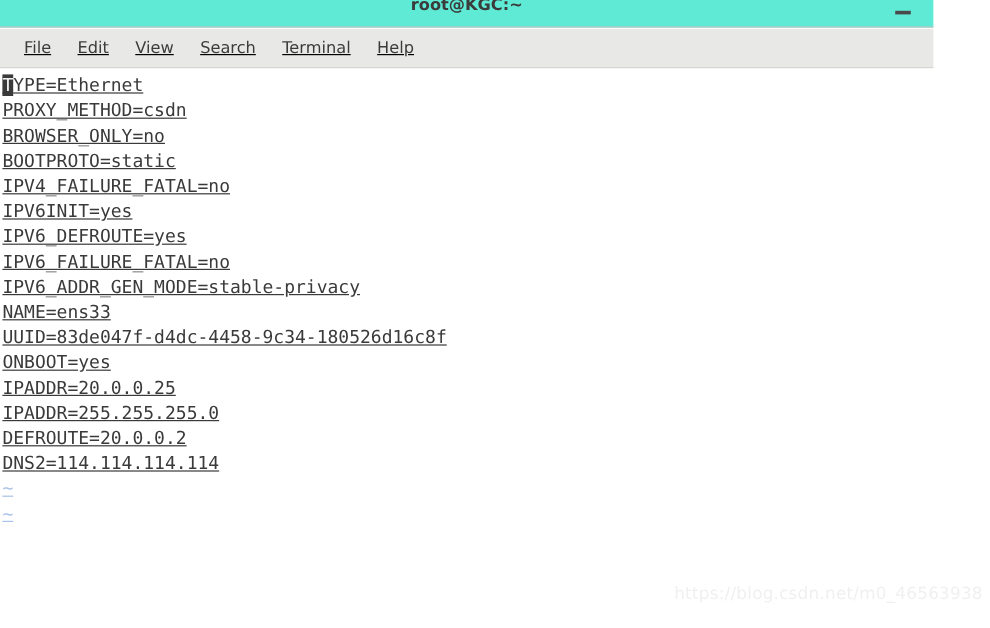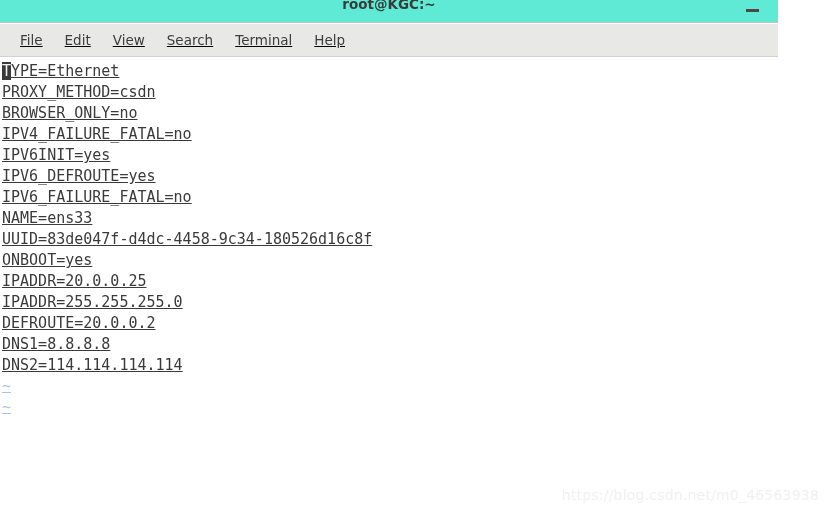--- a/index.html
+++ b/index.html
@@ -152,31 +152,32 @@
     <div class="menu-item">View</div>
     <div class="menu-item">Search</div>
     <div class="menu-item">Terminal</div>
     <div class="menu-item">Help</div>
   </div>
 
   <div id="terminal-body">
     <div class="term-line"><span class="cursor-cell">T</span><span>YPE=Ethernet</span></div>
     <div class="term-line">PROXY_METHOD=csdn</div>
     <div class="term-line">BROWSER_ONLY=no</div>
+    <div class="term-line">BOOTPROTO=static</div>
     <div class="term-line">IPV4_FAILURE_FATAL=no</div>
     <div class="term-line">IPV6INIT=yes</div>
     <div class="term-line">IPV6_DEFROUTE=yes</div>
     <div class="term-line">IPV6_FAILURE_FATAL=no</div>
+    <div class="term-line">IPV6_ADDR_GEN_MODE=stable-privacy</div>
     <div class="term-line">NAME=ens33</div>
     <div class="term-line">UUID=83de047f-d4dc-4458-9c34-180526d16c8f</div>
     <div class="term-line">ONBOOT=yes</div>
     <div class="term-line">IPADDR=20.0.0.25</div>
     <div class="term-line">IPADDR=255.255.255.0</div>
     <div class="term-line">DEFROUTE=20.0.0.2</div>
-    <div class="term-line">DNS1=8.8.8.8</div>
     <div class="term-line">DNS2=114.114.114.114</div>
     <div class="term-line tilde">~</div>
     <div class="term-line tilde">~</div>
   </div>
 
 </div>
 
 <div id="watermark">https://blog.csdn.net/m0_46563938</div>
 
 </body></html>

